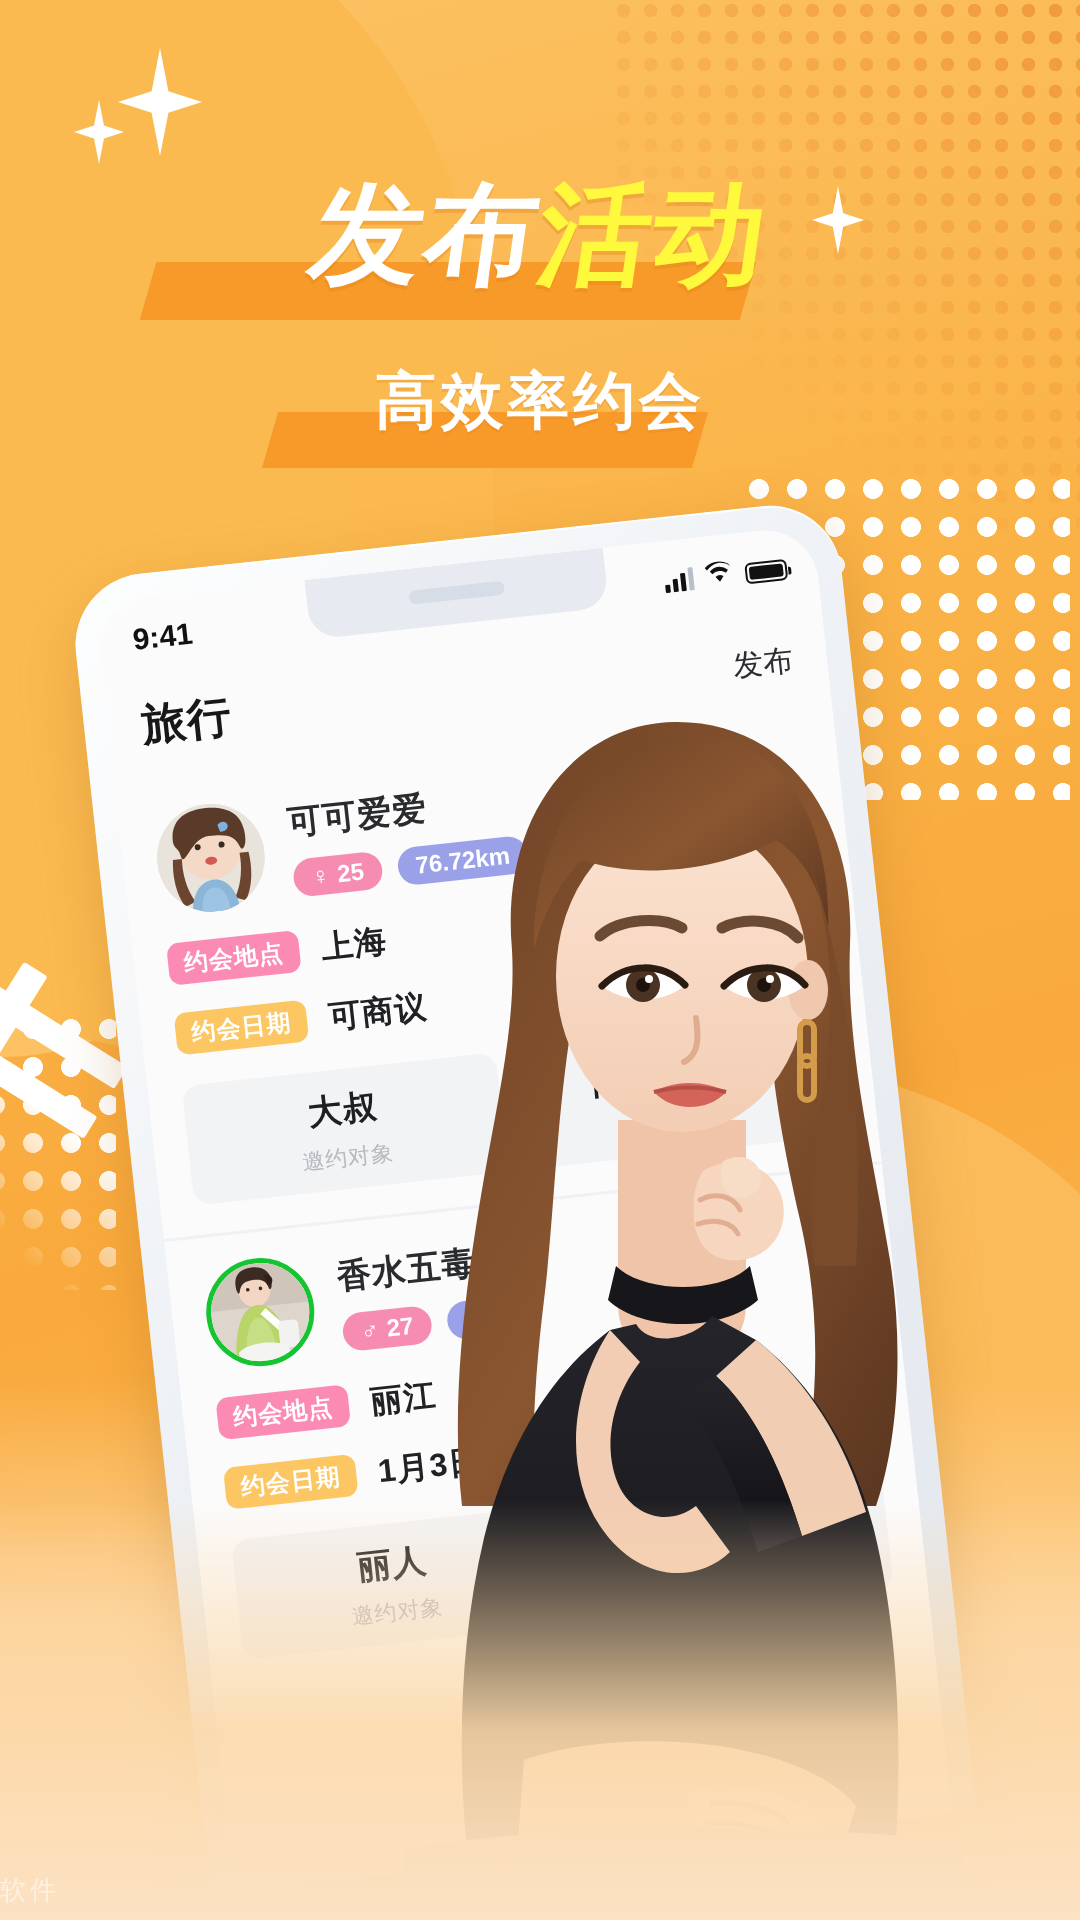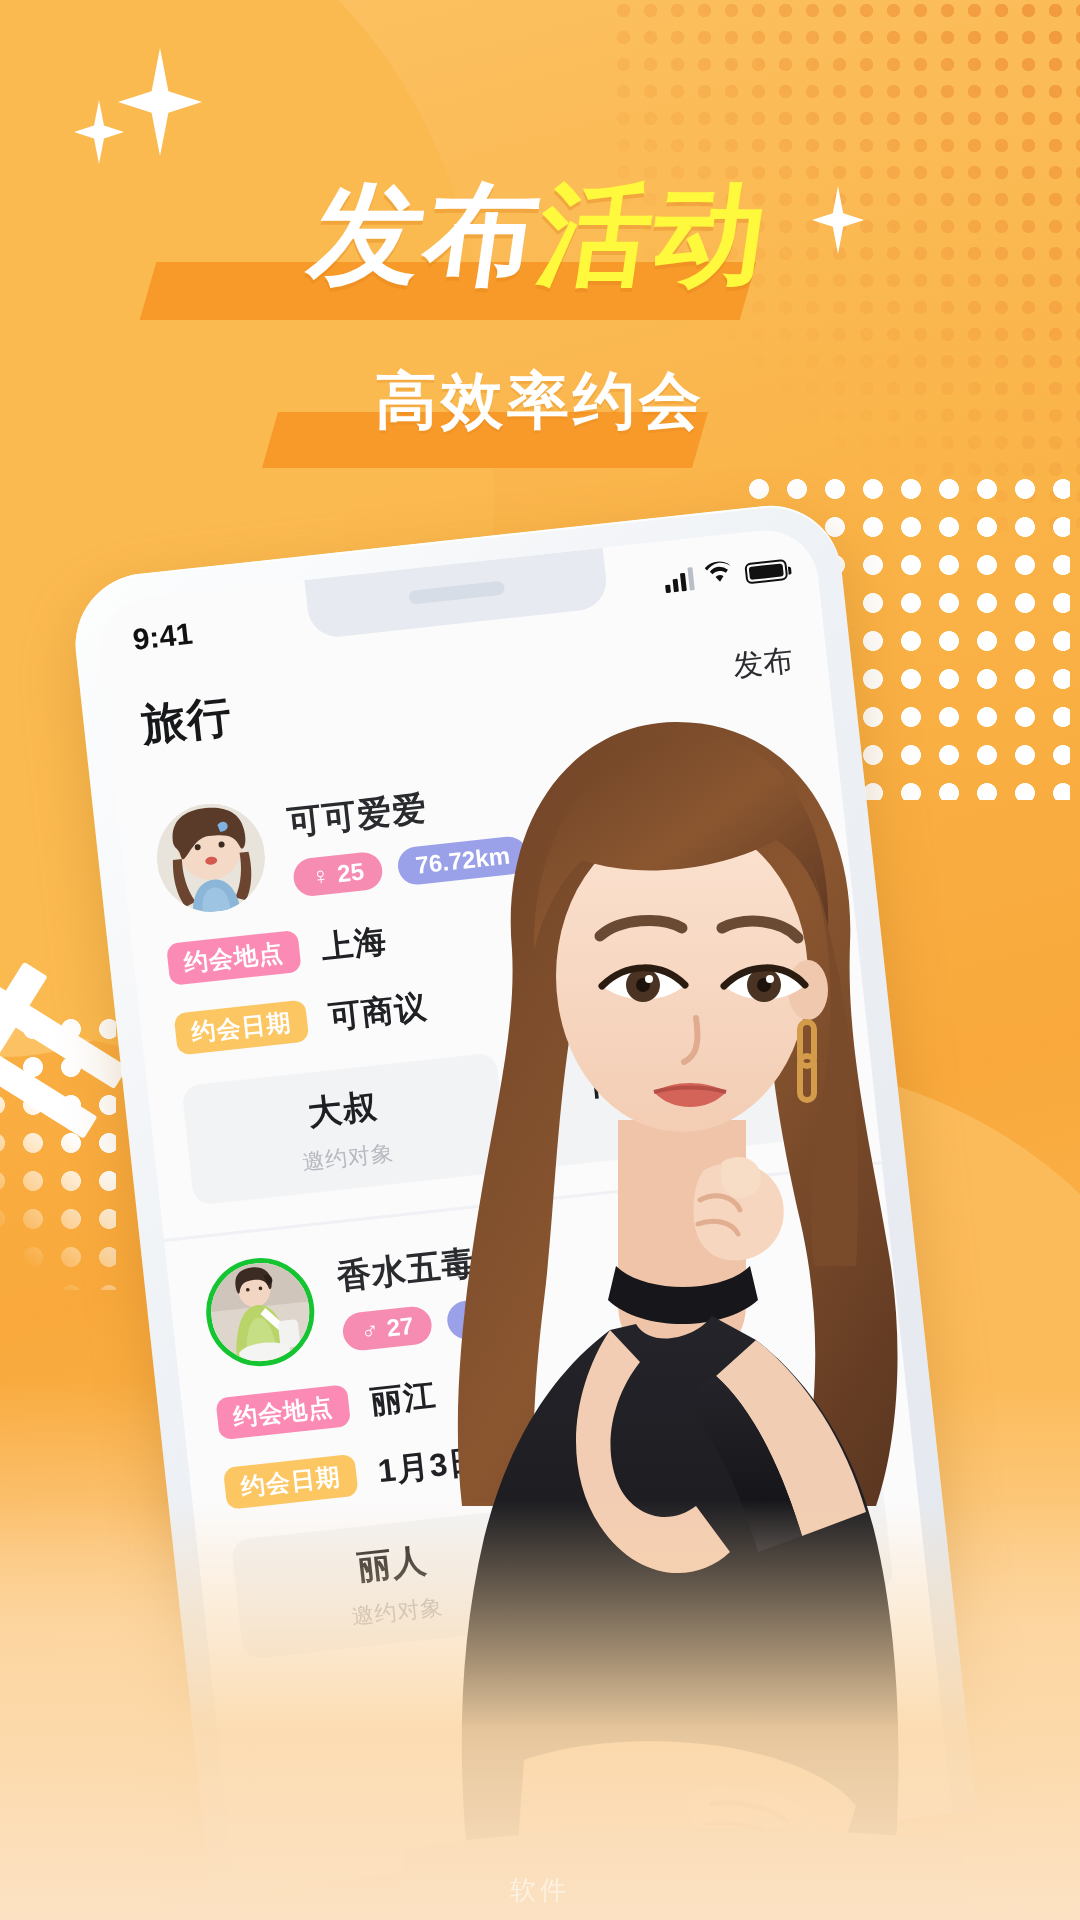--- a/index.html
+++ b/index.html
@@ -178,21 +178,21 @@
   #model{
     position:absolute;left:404px;top:700px;width:560px;height:1220px;
     pointer-events:none;
   }
   #model svg{display:block;}
   #model-fade{
     position:absolute;left:0;right:0;bottom:0;height:420px;
     background:linear-gradient(180deg,rgba(253,214,160,0) 0%,rgba(252,217,170,.9) 55%,rgba(252,226,195,1) 100%);
   }
   #footer-text{
-    position:absolute;left:0;right:0;bottom:12px;text-align:center;
+    position:absolute;left:0;right:0;bottom:12px;
     font-size:26px;color:rgba(255,255,255,.55);letter-spacing:4px;
   }
 </style>
 </head>
 <body>
 
 <div id="bg">
   <div class="blob" id="blob-left-inner"></div>
   <div class="blob" id="blob-left"></div>
   <div class="blob" id="blob-bottom-right"></div>

